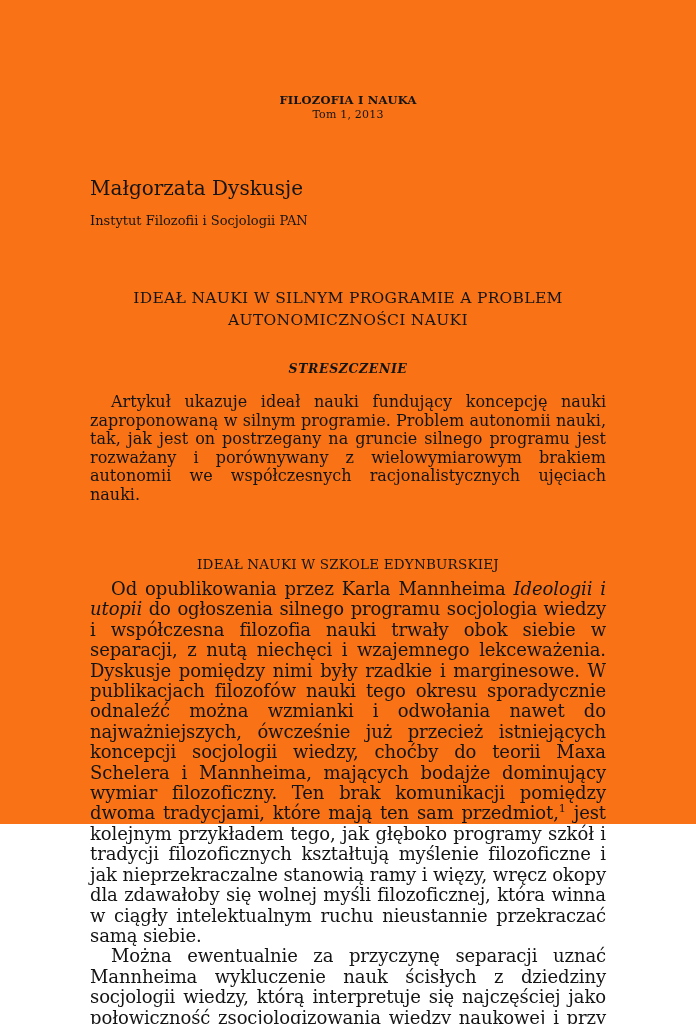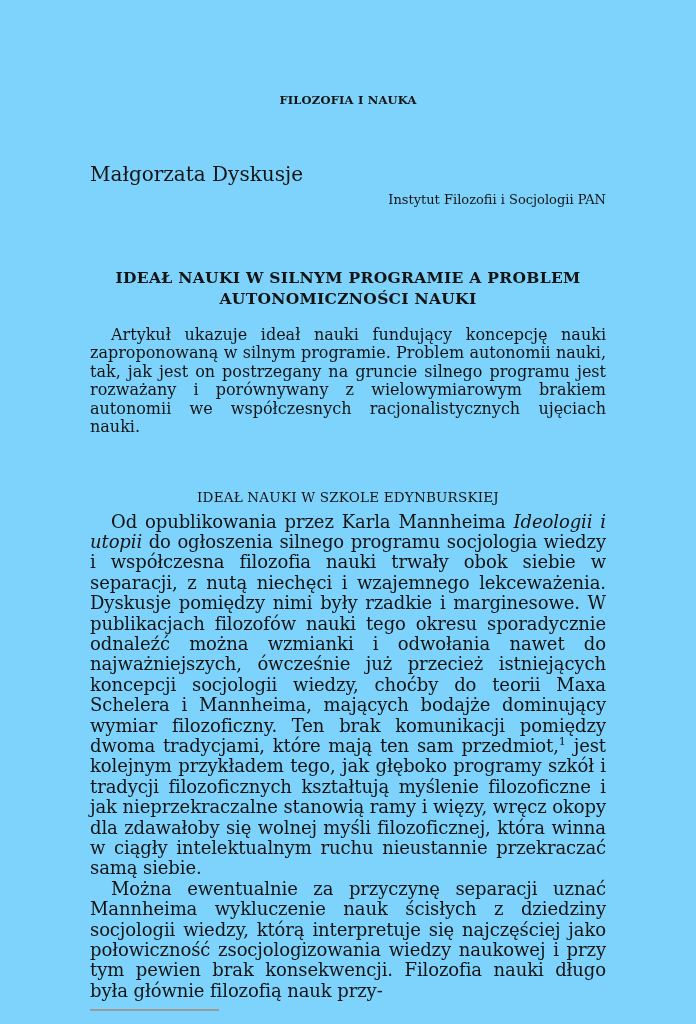--- a/index.html
+++ b/index.html
@@ -6,45 +6,45 @@
   html, body { background: #ffffff; }
   body {
     width: 696px;
     height: 1024px;
     font-family: "DejaVu Serif", "Liberation Serif", serif;
     color: #141414;
     overflow: hidden;
   }
   .page {
     width: 696px;
-    height: 1024px;
-    background: #7dd3fc;
+    height: 824px;
+    background: #f97316;
     padding: 93px 90px 0 90px;
   }
 
   
   .journal-header {
     text-align: center;
     font-size: 11px;
     line-height: 14.5px;
     letter-spacing: 0.2px;
   }
   .journal-name { font-weight: bold; font-size: 11.5px; }
 
   
   .author-block { margin-top: 54px; }
   .author-name { font-size: 20px; line-height: 24px; }
-  .author-affiliation { font-size: 13px; line-height: 17px; margin-top: 5px; text-align: right; }
+  .author-affiliation { font-size: 13px; line-height: 17px; margin-top: 12px; }
 
   
   .article-title {
     margin-top: 59px;
     font-size: 15.5px;
     line-height: 21.5px;
-    font-weight: bold;
+    font-weight: normal;
     text-align: center;
     letter-spacing: 0.3px;
   }
 
   
   .abstract-heading {
     margin-top: 30px;
     font-size: 12.5px;
     line-height: 16px;
     font-weight: bold;
@@ -101,29 +101,31 @@
     text-indent: 10px;
   }
 </style>
 </head>
 <body>
 
 <div class="page">
 
   <header class="journal-header">
     <div class="journal-name">FILOZOFIA I NAUKA</div>
+    <div class="journal-volume">Tom 1, 2013</div>
   </header>
 
   <section class="author-block">
     <div class="author-name">Małgorzata Dyskusje</div>
     <div class="author-affiliation">Instytut Filozofii i Socjologii PAN</div>
   </section>
 
   <h1 class="article-title">IDEAŁ NAUKI W SILNYM PROGRAMIE A PROBLEM AUTONOMICZNOŚCI NAUKI</h1>
 
+  <h2 class="abstract-heading">STRESZCZENIE</h2>
 
   <p class="abstract">Artykuł ukazuje ideał nauki fundujący koncepcję nauki zaproponowaną w silnym programie. Problem autonomii nauki, tak, jak jest on postrzegany na gruncie silnego programu jest rozważany i porównywany z wielowymiarowym brakiem autonomii we współczesnych racjonalistycznych ujęciach nauki.</p>
 
   <h3 class="section-heading">IDEAŁ NAUKI W SZKOLE EDYNBURSKIEJ</h3>
 
   <p class="body-para first"><span>Od opublikowania przez Karla Mannheima </span><em>Ideologii i utopii</em><span> do ogłoszenia silnego programu socjologia wiedzy i współczesna filozofia nauki trwały obok siebie w separacji, z nutą niechęci i wzajemnego lekceważenia. Dyskusje pomiędzy nimi były rzadkie i marginesowe. W publikacjach filozofów nauki tego okresu sporadycznie odnaleźć można wzmianki i odwołania nawet do najważniejszych, ówcześnie już przecież istniejących koncepcji socjologii wiedzy, choćby do teorii Maxa Schelera i Mannheima, mających bodajże dominujący wymiar filozoficzny. Ten brak komunikacji pomiędzy dwoma tradycjami, które mają ten sam przedmiot,</span><sup>1</sup><span> jest kolejnym przykładem tego, jak głęboko programy szkół i tradycji filozoficznych kształtują myślenie filozoficzne i jak nieprzekraczalne stanowią ramy i więzy, wręcz okopy dla zdawałoby się wolnej myśli filozoficznej, która winna w ciągły intelektualnym ruchu nieustannie przekraczać samą siebie.</span></p>
 
   <p class="body-para">Można ewentualnie za przyczynę separacji uznać Mannheima wykluczenie nauk ścisłych z dziedziny socjologii wiedzy, którą interpretuje się najczęściej jako połowiczność zsocjologizowania wiedzy naukowej i przy tym pewien brak konsekwencji. Filozofia nauki długo była głównie filozofią nauk przy-</p>
 
   <div class="footnote-rule"></div>

